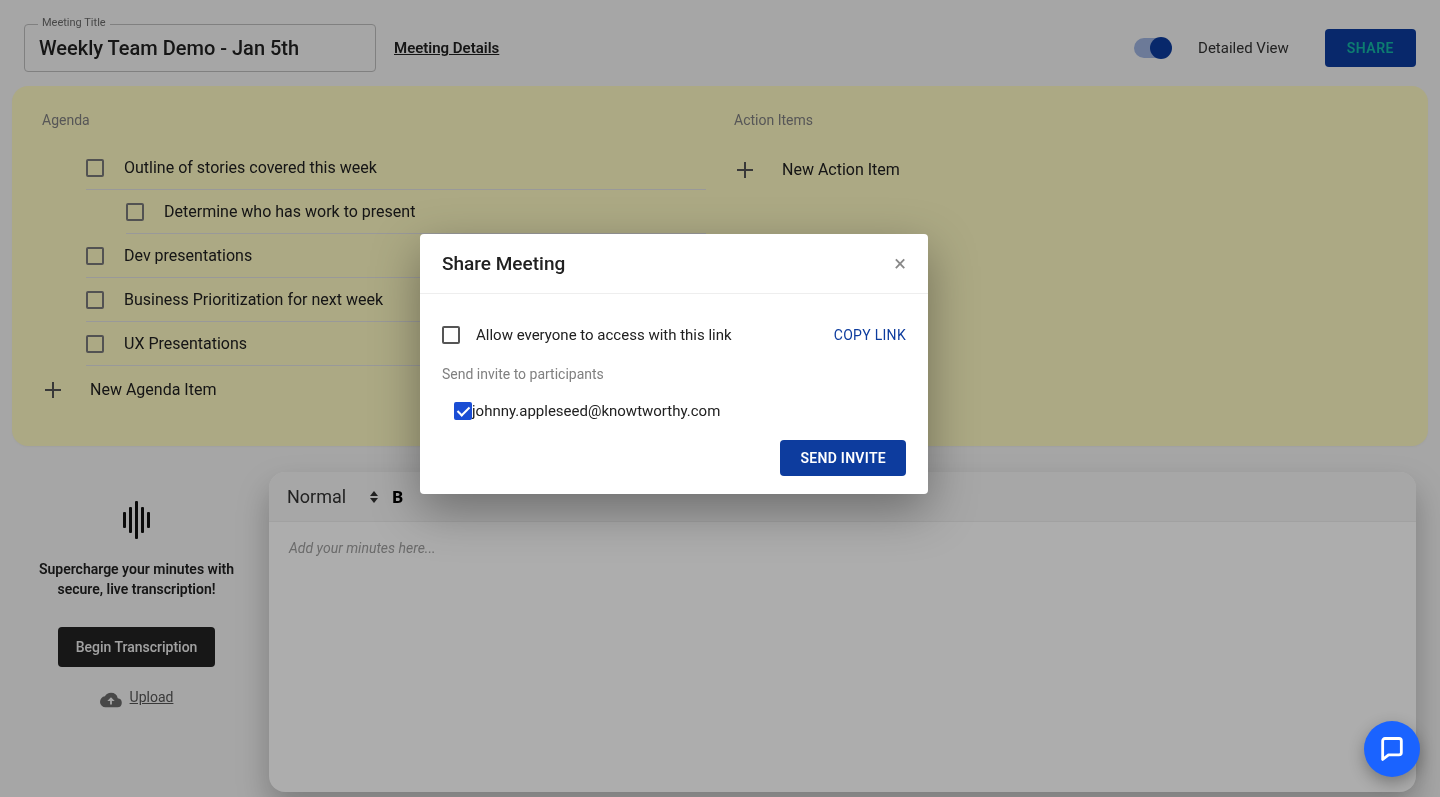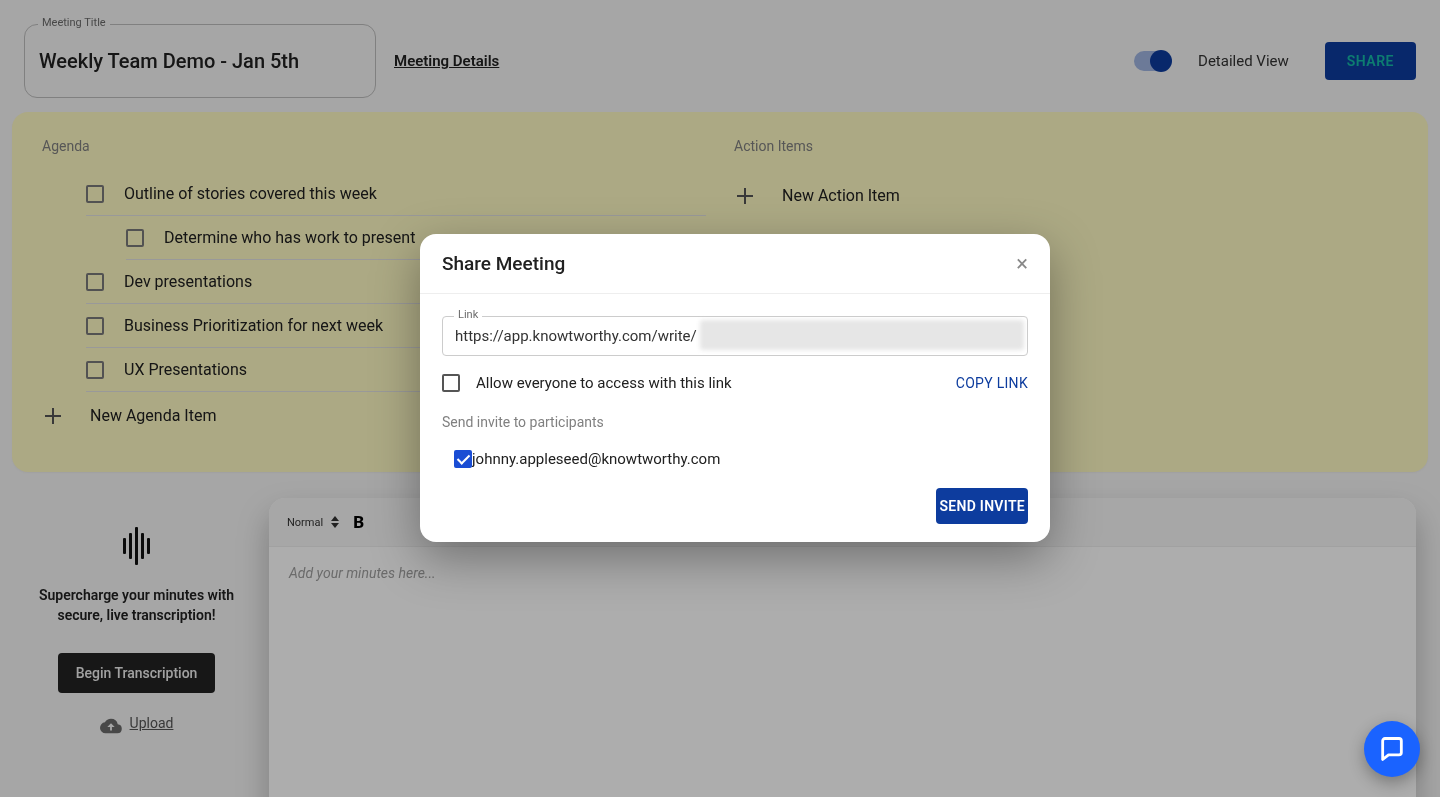--- a/index.html
+++ b/index.html
@@ -36,22 +36,22 @@
       top: -8px;
       left: 14px;
       background: #f5f5f5;
       padding: 0 4px;
       font-size: 11px;
       color: #6b6b6b;
     }
     .title-input {
       width: 100%;
       border: 1px solid #bdbdbd;
-      border-radius: 13px;
-      padding: 24px 14px;
+      border-radius: 4px;
+      padding: 11px 14px;
       font-size: 20px;
       font-weight: 500;
       color: #212121;
       background: transparent;
     }
     .meeting-details-link {
       font-size: 15px;
       font-weight: 600;
       color: #212121;
       text-decoration: underline;
@@ -217,39 +217,39 @@
     }
     .editor-toolbar {
       display: flex;
       align-items: center;
       gap: 14px;
       padding: 14px 18px;
       border-bottom: 1px solid #eee;
       background: #f7f7f7;
     }
     .editor-toolbar .style-select {
-      display: inline-flex; align-items: center; gap: 8px;
-      font-size: 11px; color: #333;
+      display: inline-flex; align-items: center; gap: 24px;
+      font-size: 18px; color: #333;
     }
     .editor-toolbar .bold-btn { font-weight: 800; font-size: 17px; }
     .editor-placeholder {
       padding: 18px 20px;
       color: #9e9e9e;
       font-style: italic;
       font-size: 14px;
     }
 
     
     .modal {
       position: absolute;
       left: 420px;
       top: 234px;
-      width: 630px;
+      width: 508px;
       background: #fff;
-      border-radius: 16px;
+      border-radius: 4px;
       box-shadow: 0 16px 48px rgba(0,0,0,0.35);
       z-index: 20;
       overflow: hidden;
     }
     .modal-header {
       display: flex;
       align-items: center;
       padding: 18px 22px;
       border-bottom: 1px solid #eee;
     }
@@ -334,21 +334,21 @@
     }
     .participant-email { font-size: 15px; color: #212121; }
     .send-btn {
       margin-top: 20px;
       margin-left: auto;
       display: block;
       background: #0d3c9e;
       color: #fff;
       border: none;
       border-radius: 4px;
-      padding: 10px 3px;
+      padding: 10px 20px;
       font-size: 14px;
       font-weight: 600;
       letter-spacing: 0.3px;
     }
 
     .chat-fab {
       position: absolute;
       right: 20px;
       bottom: 20px;
       width: 56px;
@@ -468,25 +468,20 @@
 </div>
 
 <div class="scrim"></div>
 
 <div class="modal">
   <div class="modal-header">
     <span class="modal-title">Share Meeting</span>
     <span class="modal-close">×</span>
   </div>
   <div class="modal-body">
-    <div class="link-field-wrap">
-      <span class="floating-label">Link</span>
-      <input class="link-input" value="https://app.knowtworthy.com/write/" style="">
-      <div class="link-blur"></div>
-    </div>
     <div class="allow-row">
       <div class="checkbox"></div>
       <span class="allow-label">Allow everyone to access with this link</span>
       <span class="copy-link">COPY LINK</span>
     </div>
     <div class="invite-label">Send invite to participants</div>
     <div class="participant-row">
       <div class="checkbox checked"></div>
       <span class="participant-email">johnny.appleseed@knowtworthy.com</span>
     </div>

